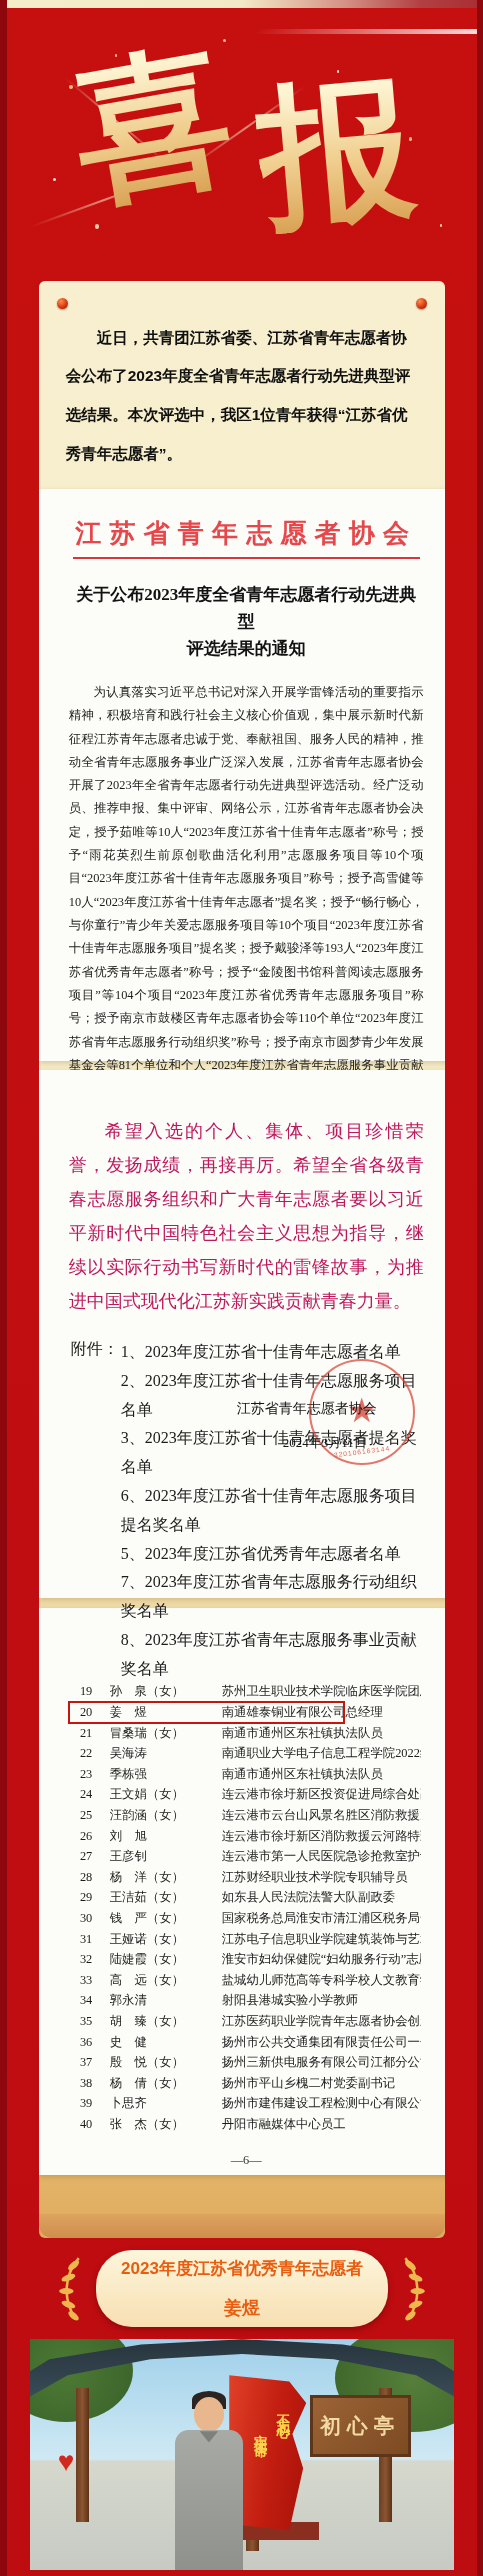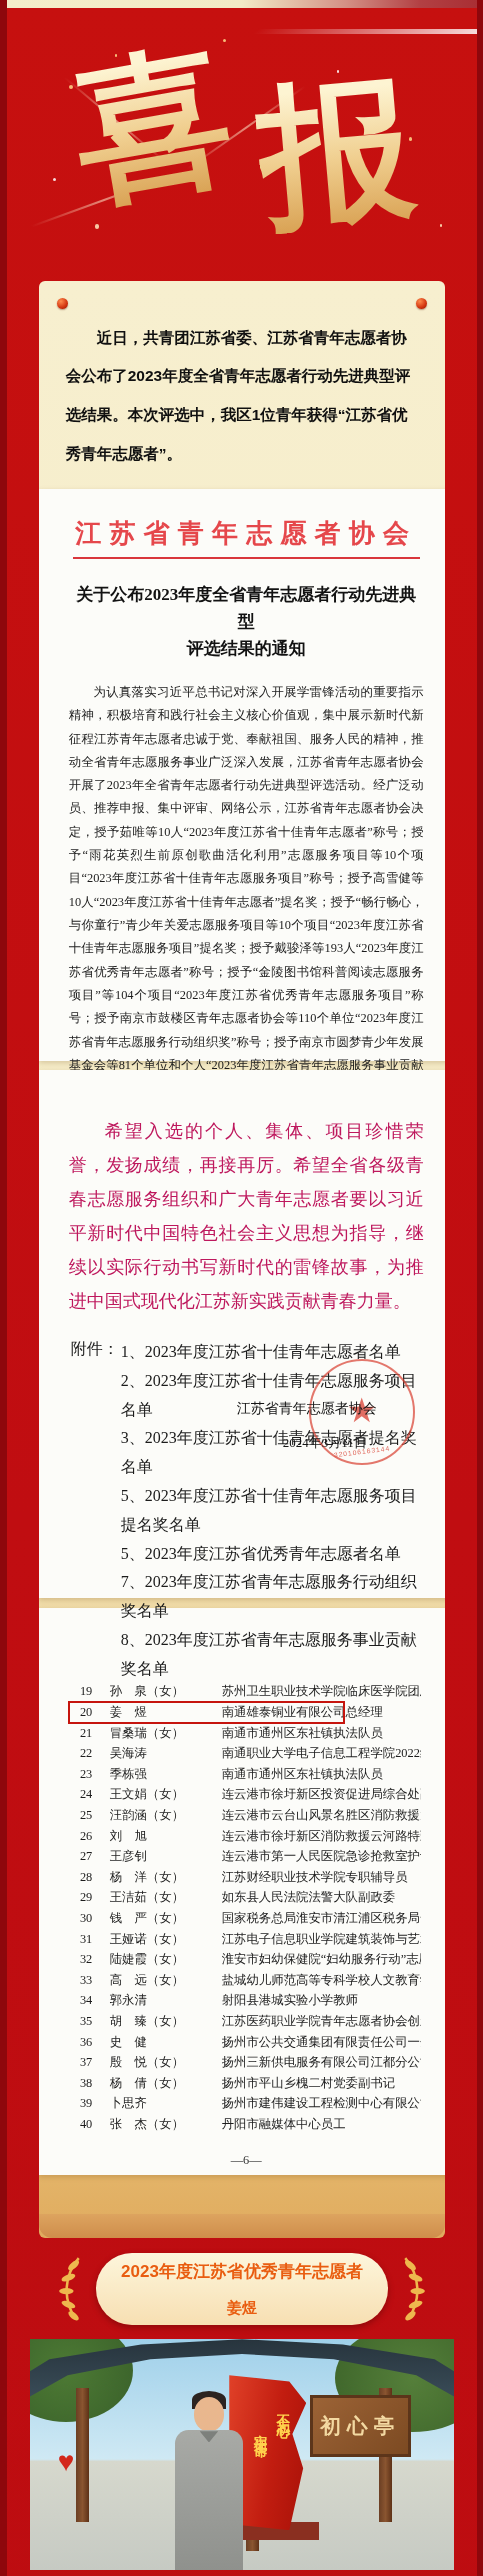--- a/index.html
+++ b/index.html
@@ -57,21 +57,21 @@
   .p3-footer{margin-top:18.5px;text-align:center;font-family:"Liberation Serif",serif;font-size:12.4px;color:#333;}
   .card-bottom{position:absolute;left:0;right:0;bottom:0;height:24px;border-radius:0 0 13.4px 13.4px;
                background:linear-gradient(180deg,#dda45f,#cf8d4b);}
   
   .badge-row{height:101px;display:flex;align-items:center;justify-content:center;gap:10.3px;}
   .laurel{width:30px;height:65px;}
   .laurel.flip{transform:scaleX(-1);}
   .badge-pill{min-width:289px;padding:7.2px 25px;border-radius:36px;text-align:center;
               background:linear-gradient(180deg,#fdf6dc,#f7dfb2);box-shadow:0 2.6px 6.2px rgba(70,0,0,.4);}
   .badge-l1{font-size:17px;font-weight:bold;color:#e95d10;}
-  .badge-l2{font-size:15px;font-weight:bold;color:#e95d10;margin-top:16px;}
+  .badge-l2{font-size:18px;font-weight:bold;color:#e95d10;margin-top:16px;}
   
   .photo-main{position:relative;height:231px;margin:2px 23px 0;overflow:hidden;background:#bfe0ef;}
   .pm-sky{position:absolute;inset:0;background:linear-gradient(180deg,#9fd0ea 0%,#cfe9f4 52%,#d6d8cd 53%,#c6cac3 100%);}
   .pm-leaf{position:absolute;border-radius:50%;}
   .pm-roof{position:absolute;left:-4%;right:-4%;top:0;height:67px;background:linear-gradient(180deg,#27343d,#3c4f5b);
            clip-path:polygon(0 64%,8% 30%,28% 8%,50% 0,72% 8%,92% 30%,100% 64%,100% 100%,88% 54%,70% 30%,50% 22%,30% 30%,12% 54%,0 100%);}
   .pm-pillar{position:absolute;top:49px;width:13.4px;height:134px;background:linear-gradient(90deg,#6b3f24,#8a5530,#5d3117);}
   .pm-sculpt{position:absolute;left:47%;top:36px;width:77px;height:155px;
              background:linear-gradient(100deg,#e04128 0%,#c21d10 55%,#a81108 100%);
              clip-path:polygon(0 0,78% 4%,100% 18%,82% 38%,96% 60%,78% 100%,0 96%);}
@@ -151,21 +151,21 @@
       <div class="gap"></div>
 
       <div class="docpage page2">
         <p class="p2-para">希望入选的个人、集体、项目珍惜荣誉，发扬成绩，再接再厉。希望全省各级青春志愿服务组织和广大青年志愿者要以习近平新时代中国特色社会主义思想为指导，继续以实际行动书写新时代的雷锋故事，为推进中国式现代化江苏新实践贡献青春力量。</p>
         <div class="attach">
           <span class="attach-label">附件：</span>
 
         <div>1、2023年度江苏省十佳青年志愿者名单</div>
             <div>2、2023年度江苏省十佳青年志愿服务项目名单</div>
             <div>3、2023年度江苏省十佳青年志愿者提名奖名单</div>
-            <div>5、2023年度江苏省十佳青年志愿服务项目提名奖名单</div>
+            <div>6、2023年度江苏省十佳青年志愿服务项目提名奖名单</div>
             <div>5、2023年度江苏省优秀青年志愿者名单</div>
             <div>7、2023年度江苏省青年志愿服务行动组织奖名单</div>
             <div>8、2023年度江苏省青年志愿服务事业贡献奖名单</div>
           </div>
         <div class="sig">江苏省青年志愿者协会</div>
         <div class="date">2024年3月11日</div>
         <div class="stamp">
           <span class="stamp-star">★</span>
           <span class="stamp-num">320106163144</span>
         </div>

